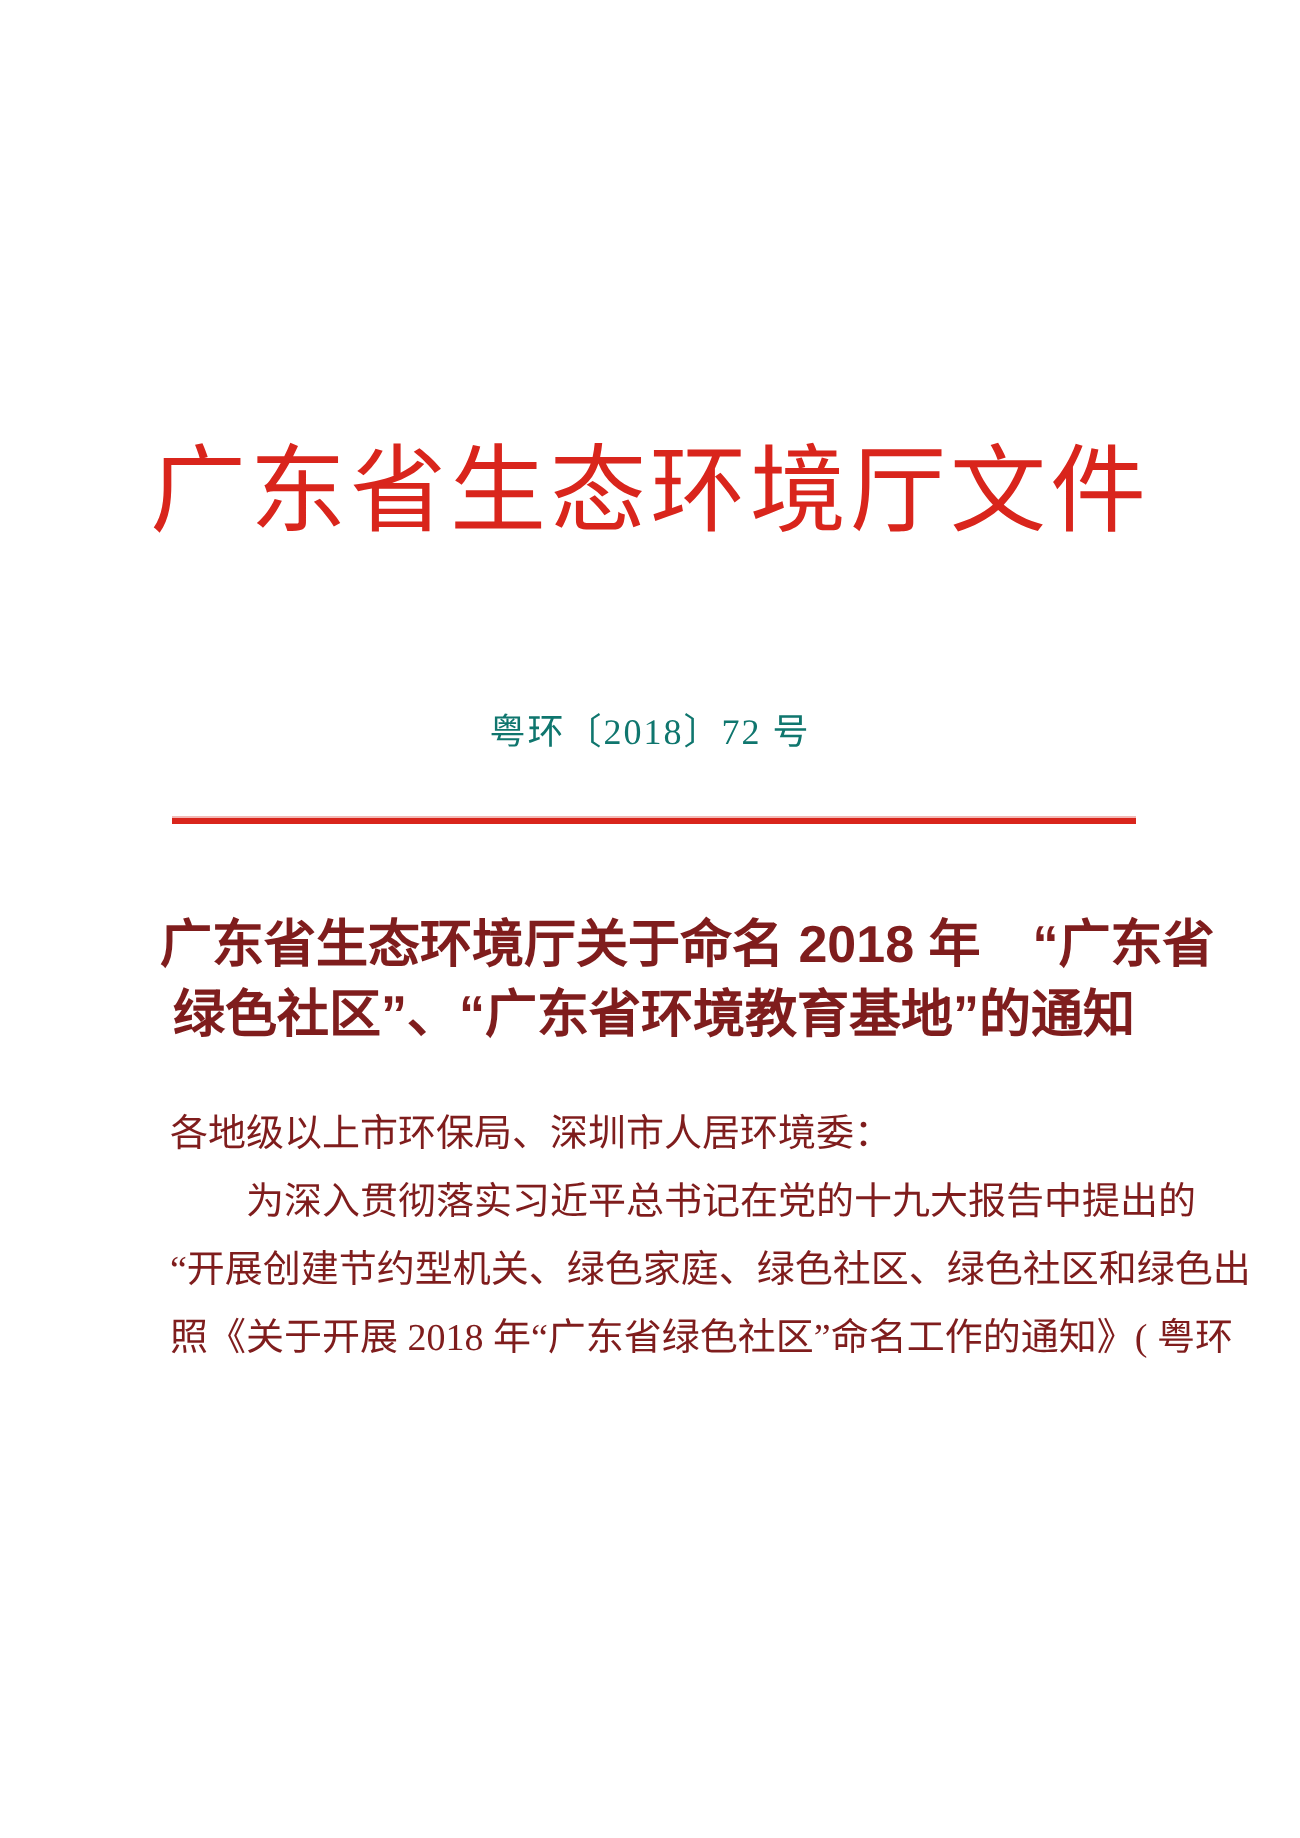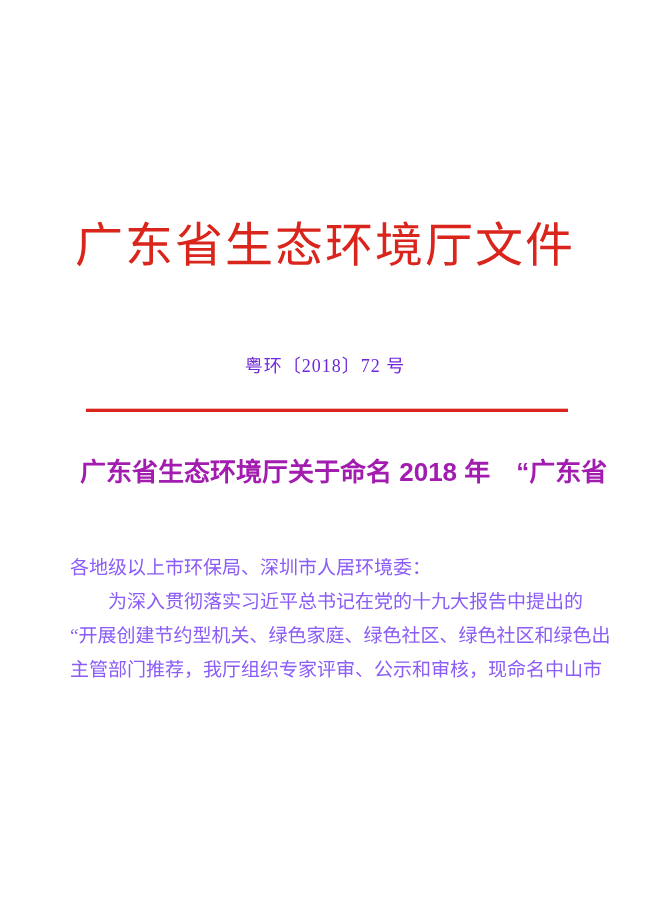--- a/index.html
+++ b/index.html
@@ -33,21 +33,21 @@
   }
   
   .doc-number {
     position: absolute;
     top: 351px;
     left: 0;
     width: 100%;
     text-align: center;
     font-size: 18px;
     letter-spacing: 1px;
-    color: #6d28d9;
+    color: #0f766e;
   }
   
   .red-rule {
     position: absolute;
     top: 408px;
     left: 86px;
     width: 482px;
     height: 3px;
     background: #d9251c;
     border-top: 1px solid #f2b9b6;
@@ -57,42 +57,43 @@
     position: absolute;
     top: 455px;
     left: 80px;
     width: 494px;
     margin: 0;
     text-align: center;
     font-family: "Liberation Sans", "DejaVu Sans", sans-serif;
     font-weight: 700;
     font-size: 26px;
     line-height: 35px;
-    color: #a21caf;
+    color: #7f1d1d;
   }
   .notice-title .t-line {
     display: block;
     white-space: nowrap;
   }
   
   .body-text {
     position: absolute;
     top: 551px;
-    left: 70px;
+    left: 85px;
     width: 492px;
     font-size: 19px;
     line-height: 34px;
-    color: #8b5cf6;
+    color: #7f1d1d;
   }
   .body-text p {
     margin: 0;
     white-space: nowrap;
   }
   .body-text .indent {
     text-indent: 2em;
+    font-family: Liberation Mono, monospace;
   }
   
   .page-number {
     position: absolute;
     top: 817px;
     right: 80px;
     font-size: 17px;
     letter-spacing: 2px;
     color: #4a4a4a;
   }
@@ -103,24 +104,25 @@
 <div class="page">
 
   <h1 class="agency-title">广东省生态环境厅文件</h1>
 
   <div class="doc-number">粤环〔2018〕72 号</div>
 
   <div class="red-rule"></div>
 
   <h2 class="notice-title">
     <span class="t-line">广东省生态环境厅关于命名 2018 年　“广东省</span>
+    <span class="t-line">绿色社区”、“广东省环境教育基地”的通知</span>
   </h2>
 
   <div class="body-text">
     <p>各地级以上市环保局、深圳市人居环境委：</p>
     <p class="indent">为深入贯彻落实习近平总书记在党的十九大报告中提出的</p>
     <p>“开展创建节约型机关、绿色家庭、绿色社区、绿色社区和绿色出</p>
-    <p>主管部门推荐，我厅组织专家评审、公示和审核，现命名中山市</p>
+    <p>照《关于开展 2018 年“广东省绿色社区”命名工作的通知》( 粤环</p>
   </div>
 
   <div class="page-number">— 1 —</div>
 
 </div>
 
 </body></html>

